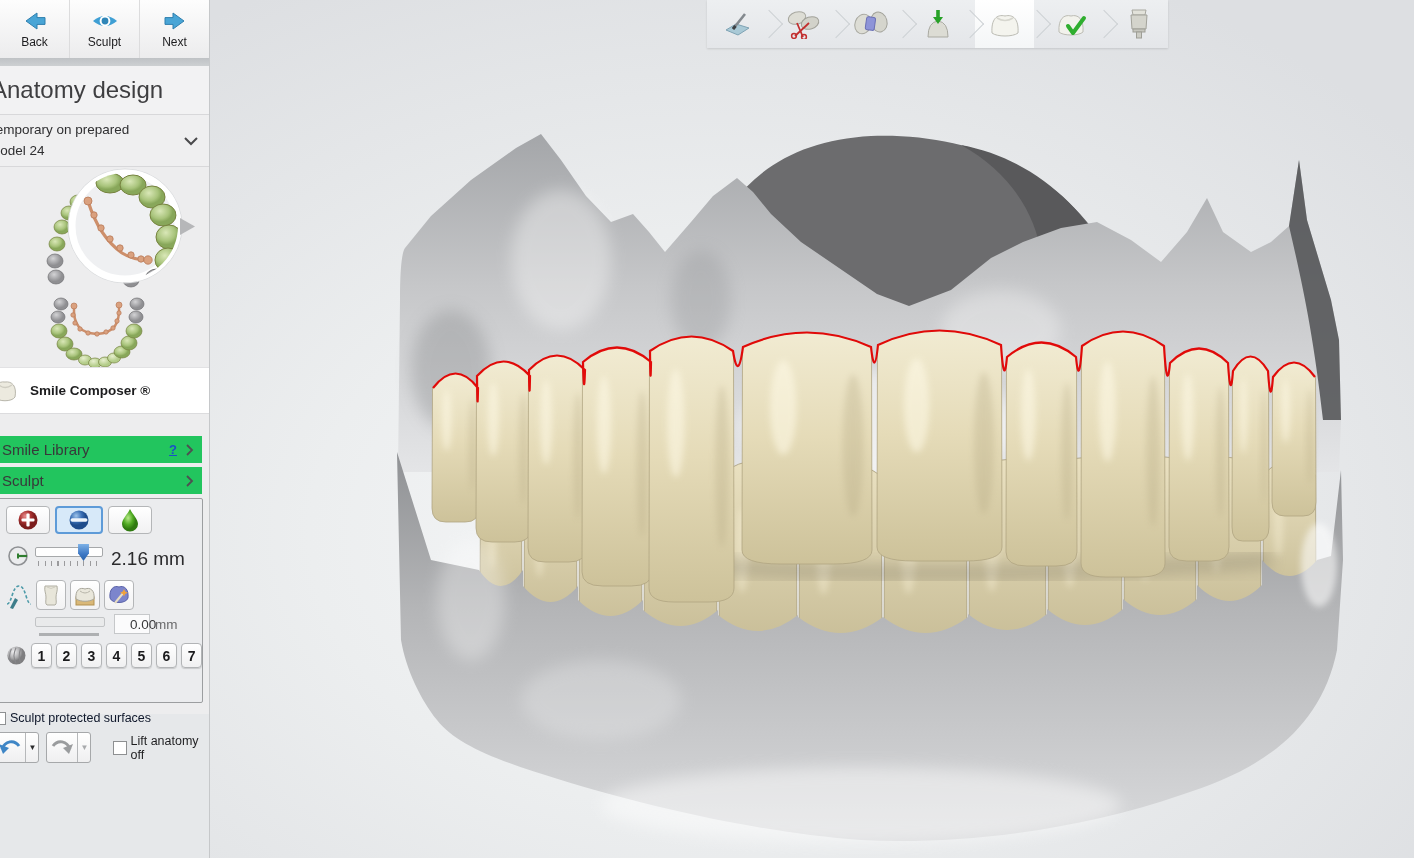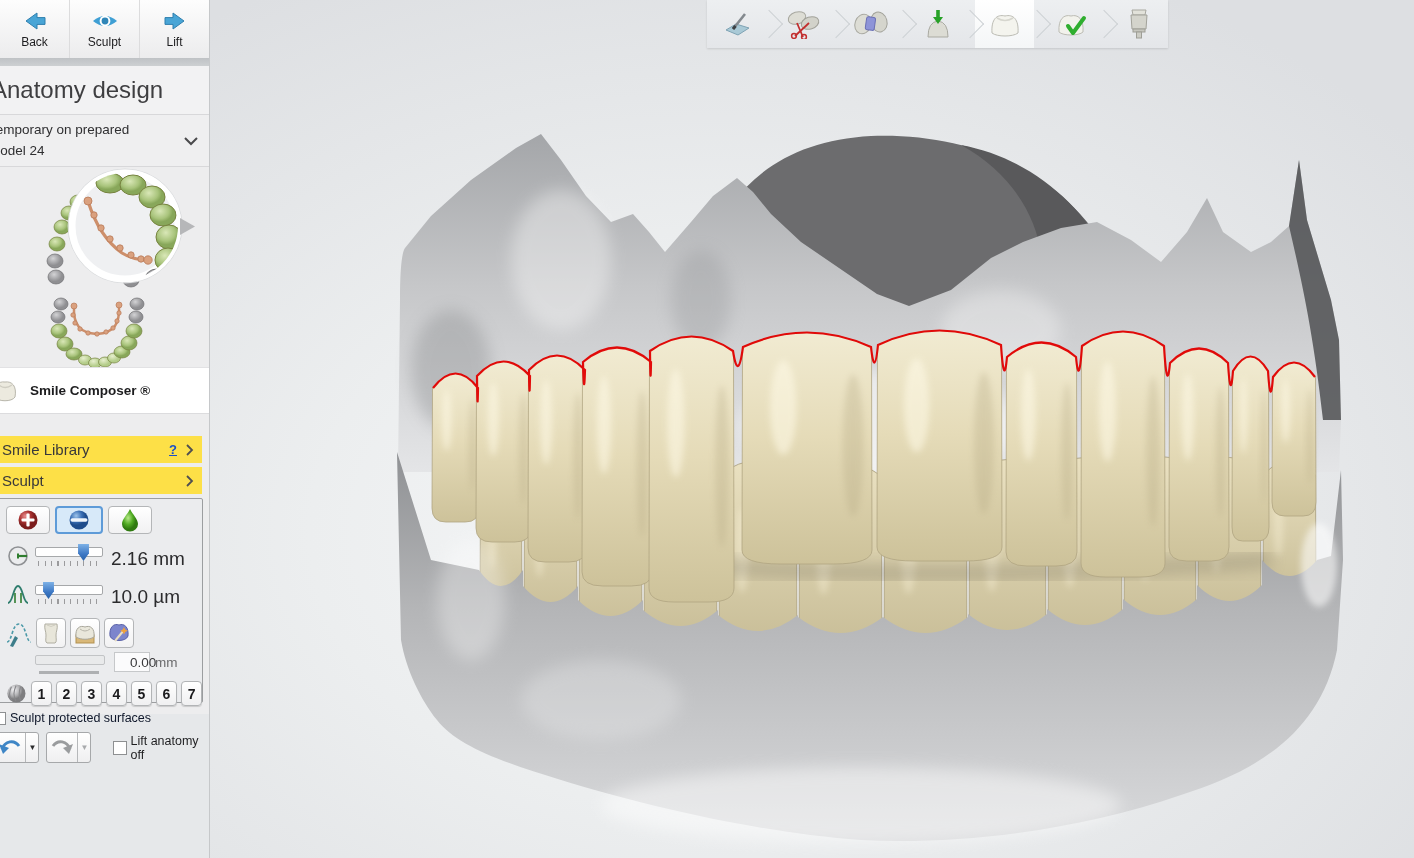--- a/index.html
+++ b/index.html
@@ -41,21 +41,21 @@
   .sel-chevron { margin-left:auto; margin-right:10px; color:#4a4a4c; }
 
   .tooth-chart { height:200px; position:relative; }
 
   .composer-row { height:47px; background:#ffffff; border-top:1px solid #e2e2e4;
     border-bottom:1px solid #dcdcde; display:flex; align-items:center; }
   .composer-row .molar { margin-left:-10px; }
   .composer-row b { font-size:13.5px; color:#1c1c1e; margin-left:10px; }
 
   .sect-gap { height:22px; }
-  .sect { height:27px; margin:0 7px 4px 0; background:#fde047; display:flex; align-items:center;
+  .sect { height:27px; margin:0 7px 4px 0; background:#22c55e; display:flex; align-items:center;
     padding:0 8px 0 2px; cursor:pointer; }
   .sect .lbl { font-size:15px; color:#38383a; }
   .sect .help { margin-left:auto; color:#1a50c8; font-weight:bold; font-size:13px;
     text-decoration:underline; margin-right:8px; }
   .sect .chev { margin-left:auto; color:#4f4f51; font-size:15px; }
   .sect .chev.after-help { margin-left:0; }
 
   .wax-box { margin-left:-3px; width:206px; height:205px; border:1px solid #9c9ea0;
     border-radius:2px; background:#ebecee; padding:7px 0 0 8px; position:relative; }
 
@@ -297,21 +297,21 @@
         <path d="M2,11 Q14,1 26,11 Q14,21 2,11 Z" fill="#3f9fd4"></path>
         <circle cx="14" cy="11" r="5.4" fill="#ffffff"></circle>
         <circle cx="14" cy="11" r="3.4" fill="#2f86b8"></circle>
       </svg>
       <span>Sculpt</span>
     </div>
     <div class="nav-btn">
       <svg width="26" height="22" viewBox="0 0 26 22">
         <path d="M22,11 L11,3 L11,7.6 L3,7.6 L3,14.4 L11,14.4 L11,19 Z" fill="#49a5d6" stroke="#2f7fae"></path>
       </svg>
-      <span>Lift</span>
+      <span>Next</span>
     </div>
   </div>
 
   <div class="panel-band"></div>
 
   <div class="panel-title">
     <h1>Anatomy design</h1>
   </div>
 
   <div class="sel-row">
@@ -494,35 +494,20 @@
         </svg>
       </div>
       <div class="slider">
         <div class="track"></div>
         <div class="ticks"></div>
         <div class="handle" style="left:42px"></div>
       </div>
       <span class="sl-val">2.16 mm</span>
     </div>
 
-    <div class="sl-row">
-      <div class="sl-icon">
-        <svg width="24" height="22" viewBox="0 0 24 22">
-          <path d="M2,20 C7,20 7,3 12,3 C17,3 17,20 22,20" fill="none" stroke="#2f7d6d" stroke-width="1.8"></path>
-          <line x1="9" y1="20" x2="9" y2="10" stroke="#2f7d2f" stroke-width="1.6"></line>
-          <line x1="15" y1="20" x2="15" y2="10" stroke="#2f7d2f" stroke-width="1.6"></line>
-        </svg>
-      </div>
-      <div class="slider">
-        <div class="track"></div>
-        <div class="ticks"></div>
-        <div class="handle" style="left:7px"></div>
-      </div>
-      <span class="sl-val">10.0 µm</span>
-    </div>
 
     <div class="brush-row">
       <svg width="26" height="30" viewBox="0 0 26 30">
         <path d="M1,24 C6,24 6,6 13,6 C20,6 20,24 25,24" fill="none" stroke="#4c9aa8" stroke-width="1.6" stroke-dasharray="3 2"></path>
         <path d="M4,28 L9,18 L12,20 L7,29 Z" fill="#3d7d8a"></path>
       </svg>
       <div class="mini-btn">
         <svg width="20" height="24" viewBox="0 0 20 24">
           <path d="M4,3 L16,3 C17,8 15,10 15,14 C15,18 16,21 14,22 L6,22 C4,21 5,18 5,14 C5,10 3,8 4,3 Z" fill="#e8e6da" stroke="#b0aea2"></path>
           <path d="M6,4 Q10,7 14,4" stroke="#cfcdc1" fill="none"></path>

